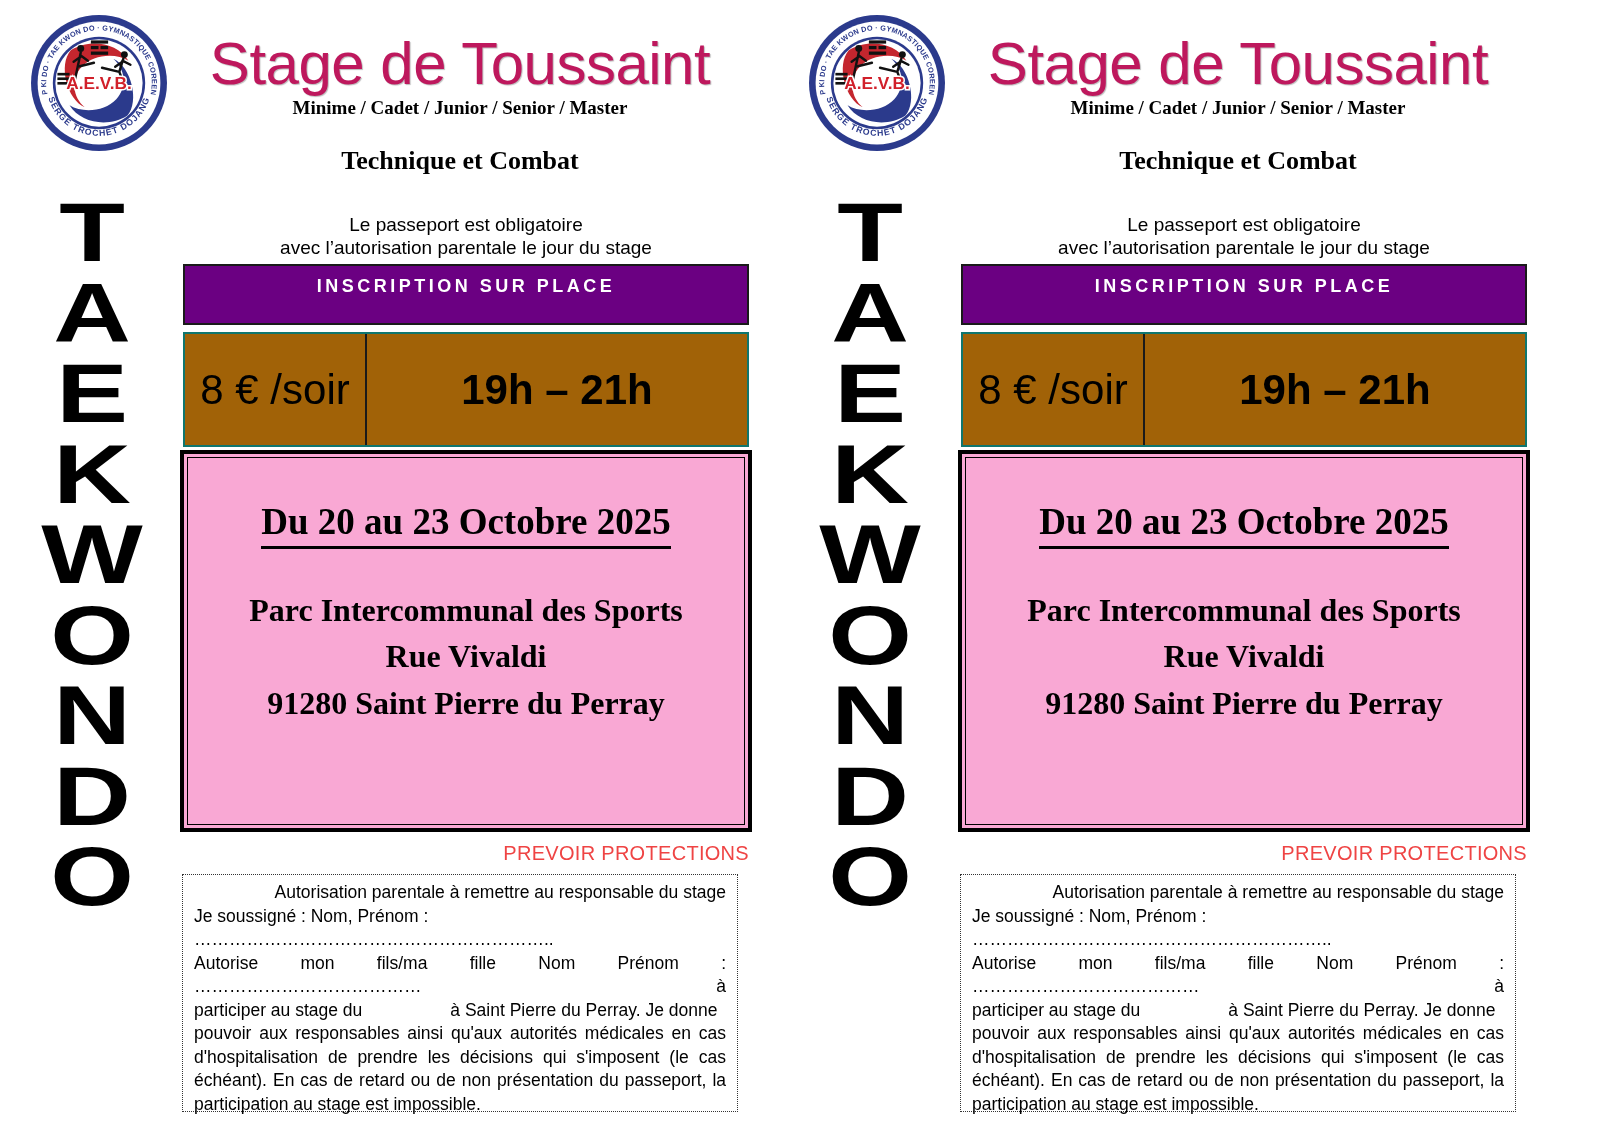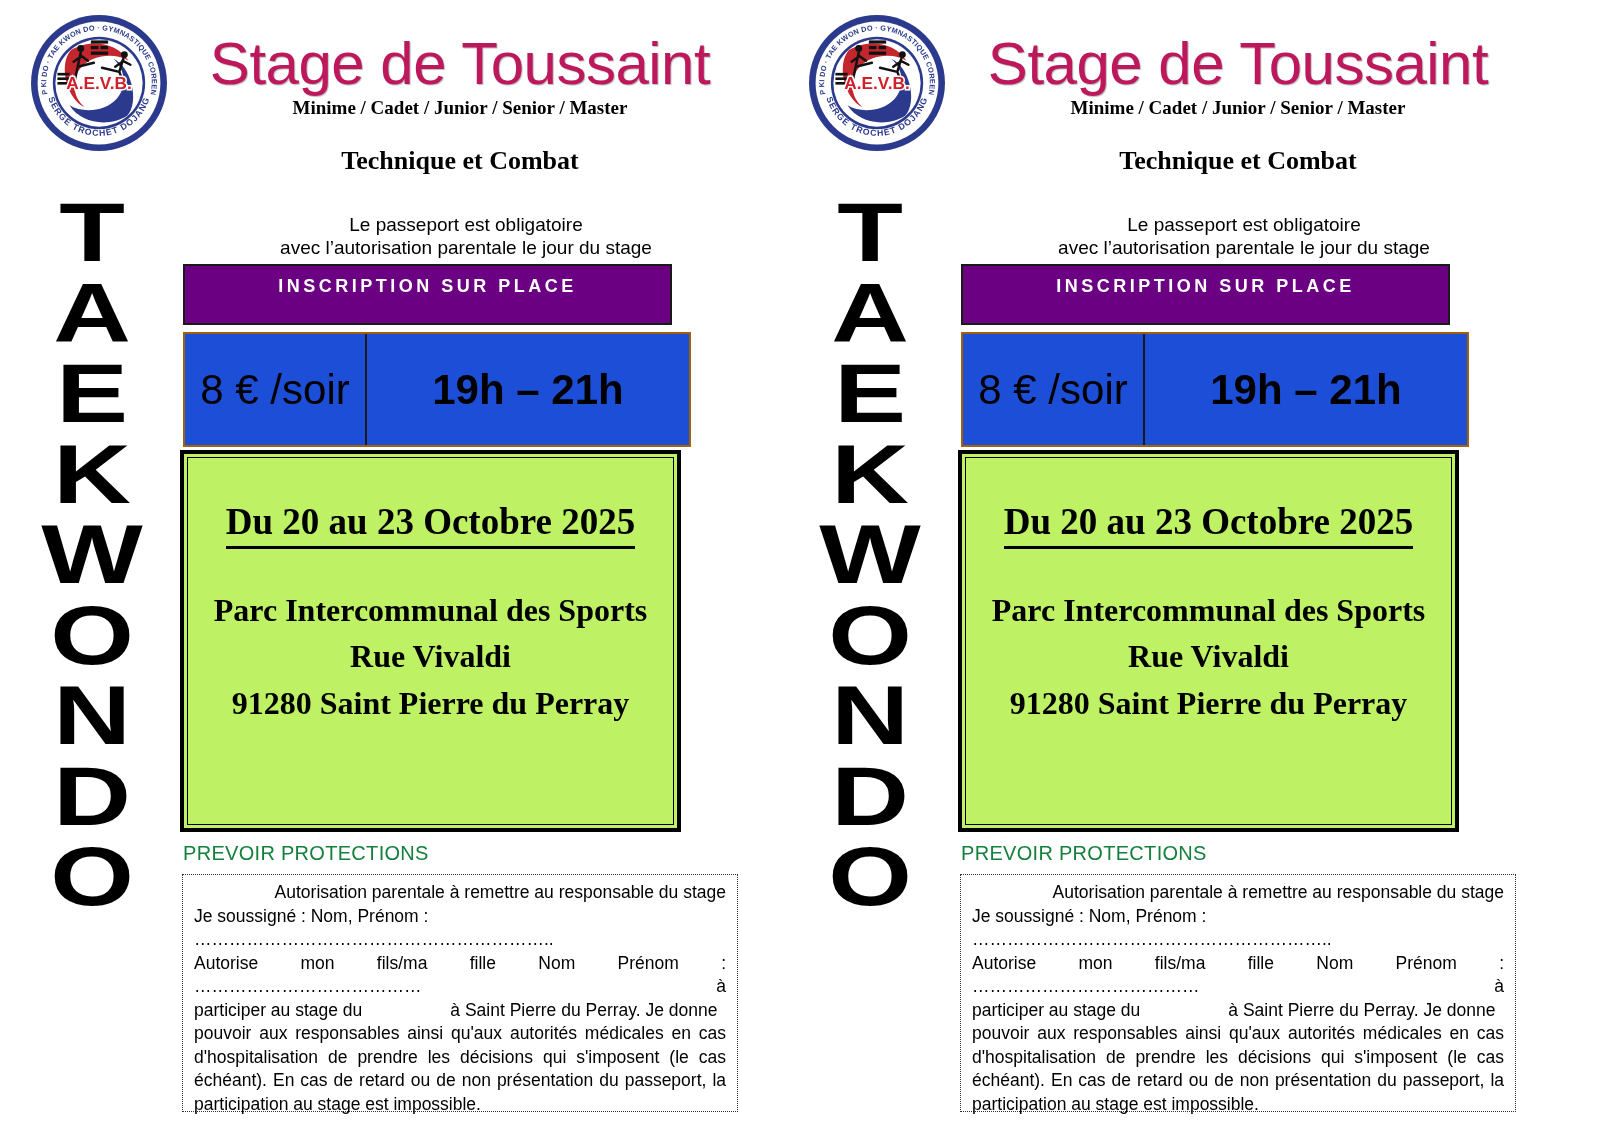--- a/index.html
+++ b/index.html
@@ -11,37 +11,37 @@
   .logo{position:absolute;left:30px;top:14px;width:138px;height:138px;}
   .header{position:absolute;left:160px;top:30px;width:600px;text-align:center;}
   .title{font-size:60px;line-height:1.12;letter-spacing:-0.5px;color:#be185d;text-shadow:1px 1px 1px #bbb;}
   .subtitle{font-family:"Liberation Serif",serif;font-weight:bold;font-size:19px;margin-top:0;}
   .tagline{font-family:"Liberation Serif",serif;font-weight:bold;font-size:26px;margin-top:27px;}
   .rail{position:absolute;left:40px;top:192px;width:104px;font-weight:bold;}
   .rail div{height:80.5px;display:flex;align-items:center;justify-content:center;
             font-size:84px;line-height:1;transform:scaleX(1.28);}
   .passport{position:absolute;left:166px;top:213px;width:600px;text-align:center;
             font-size:19px;line-height:23px;}
-  .banner{position:absolute;left:183px;top:264px;width:489px;height:61px;background:#6B0082;
+  .banner{position:absolute;left:183px;top:264px;width:566px;height:61px;background:#6B0082;
           border:2px solid #1a1a1a;box-sizing:border-box;color:#fff;text-align:center;}
   .banner-label{margin-top:10px;font-weight:bold;font-size:18px;letter-spacing:3.5px;}
-  .price-table{position:absolute;left:183px;top:332px;width:508px;height:115px;
-               border:2px solid #a16207;box-sizing:border-box;display:flex;background:#1d4ed8;}
+  .price-table{position:absolute;left:183px;top:332px;width:566px;height:115px;
+               border:2px solid #0f766e;box-sizing:border-box;display:flex;background:#a16207;}
   .cell-price{width:180px;border-right:2px solid #1a1a1a;display:flex;align-items:center;
               justify-content:center;font-size:42px;}
   .cell-hours{flex:1;display:flex;align-items:center;justify-content:center;
               font-size:42px;font-weight:bold;}
-  .big-box{position:absolute;left:180px;top:450px;width:501px;height:382px;border:4px solid #000;
+  .big-box{position:absolute;left:180px;top:450px;width:572px;height:382px;border:4px solid #000;
            outline:1px solid #000;outline-offset:-8px;box-sizing:border-box;text-align:center;
-           font-family:"Liberation Serif",serif;font-weight:bold;background:#bef264;}
+           font-family:"Liberation Serif",serif;font-weight:bold;background:#f9a8d4;}
   .date-line{display:inline-block;margin-top:46px;font-size:37px;border-bottom:3.5px solid #000;
              padding-bottom:3px;}
   .venue{margin-top:38px;font-size:32px;line-height:1.45;}
-  .warning{position:absolute;left:183px;top:842px;width:566px;text-align:left;font-size:20px;
-           color:#15803d;letter-spacing:0.3px;}
+  .warning{position:absolute;left:183px;top:842px;width:566px;text-align:right;font-size:20px;
+           color:#ef4444;letter-spacing:0.3px;}
   .auth-box{position:absolute;left:182px;top:874px;width:556px;height:238px;
             border:1.5px dotted #333;box-sizing:border-box;padding:6px 11px 0;
             font-size:17.5px;line-height:23.5px;}
   .auth-heading{text-align:right;}
   .jline{text-align:justify;text-align-last:justify;}
   .gap{display:inline-block;width:88px;}
   .blank{height:13px;}
 </style>
 </head>
 <body>

